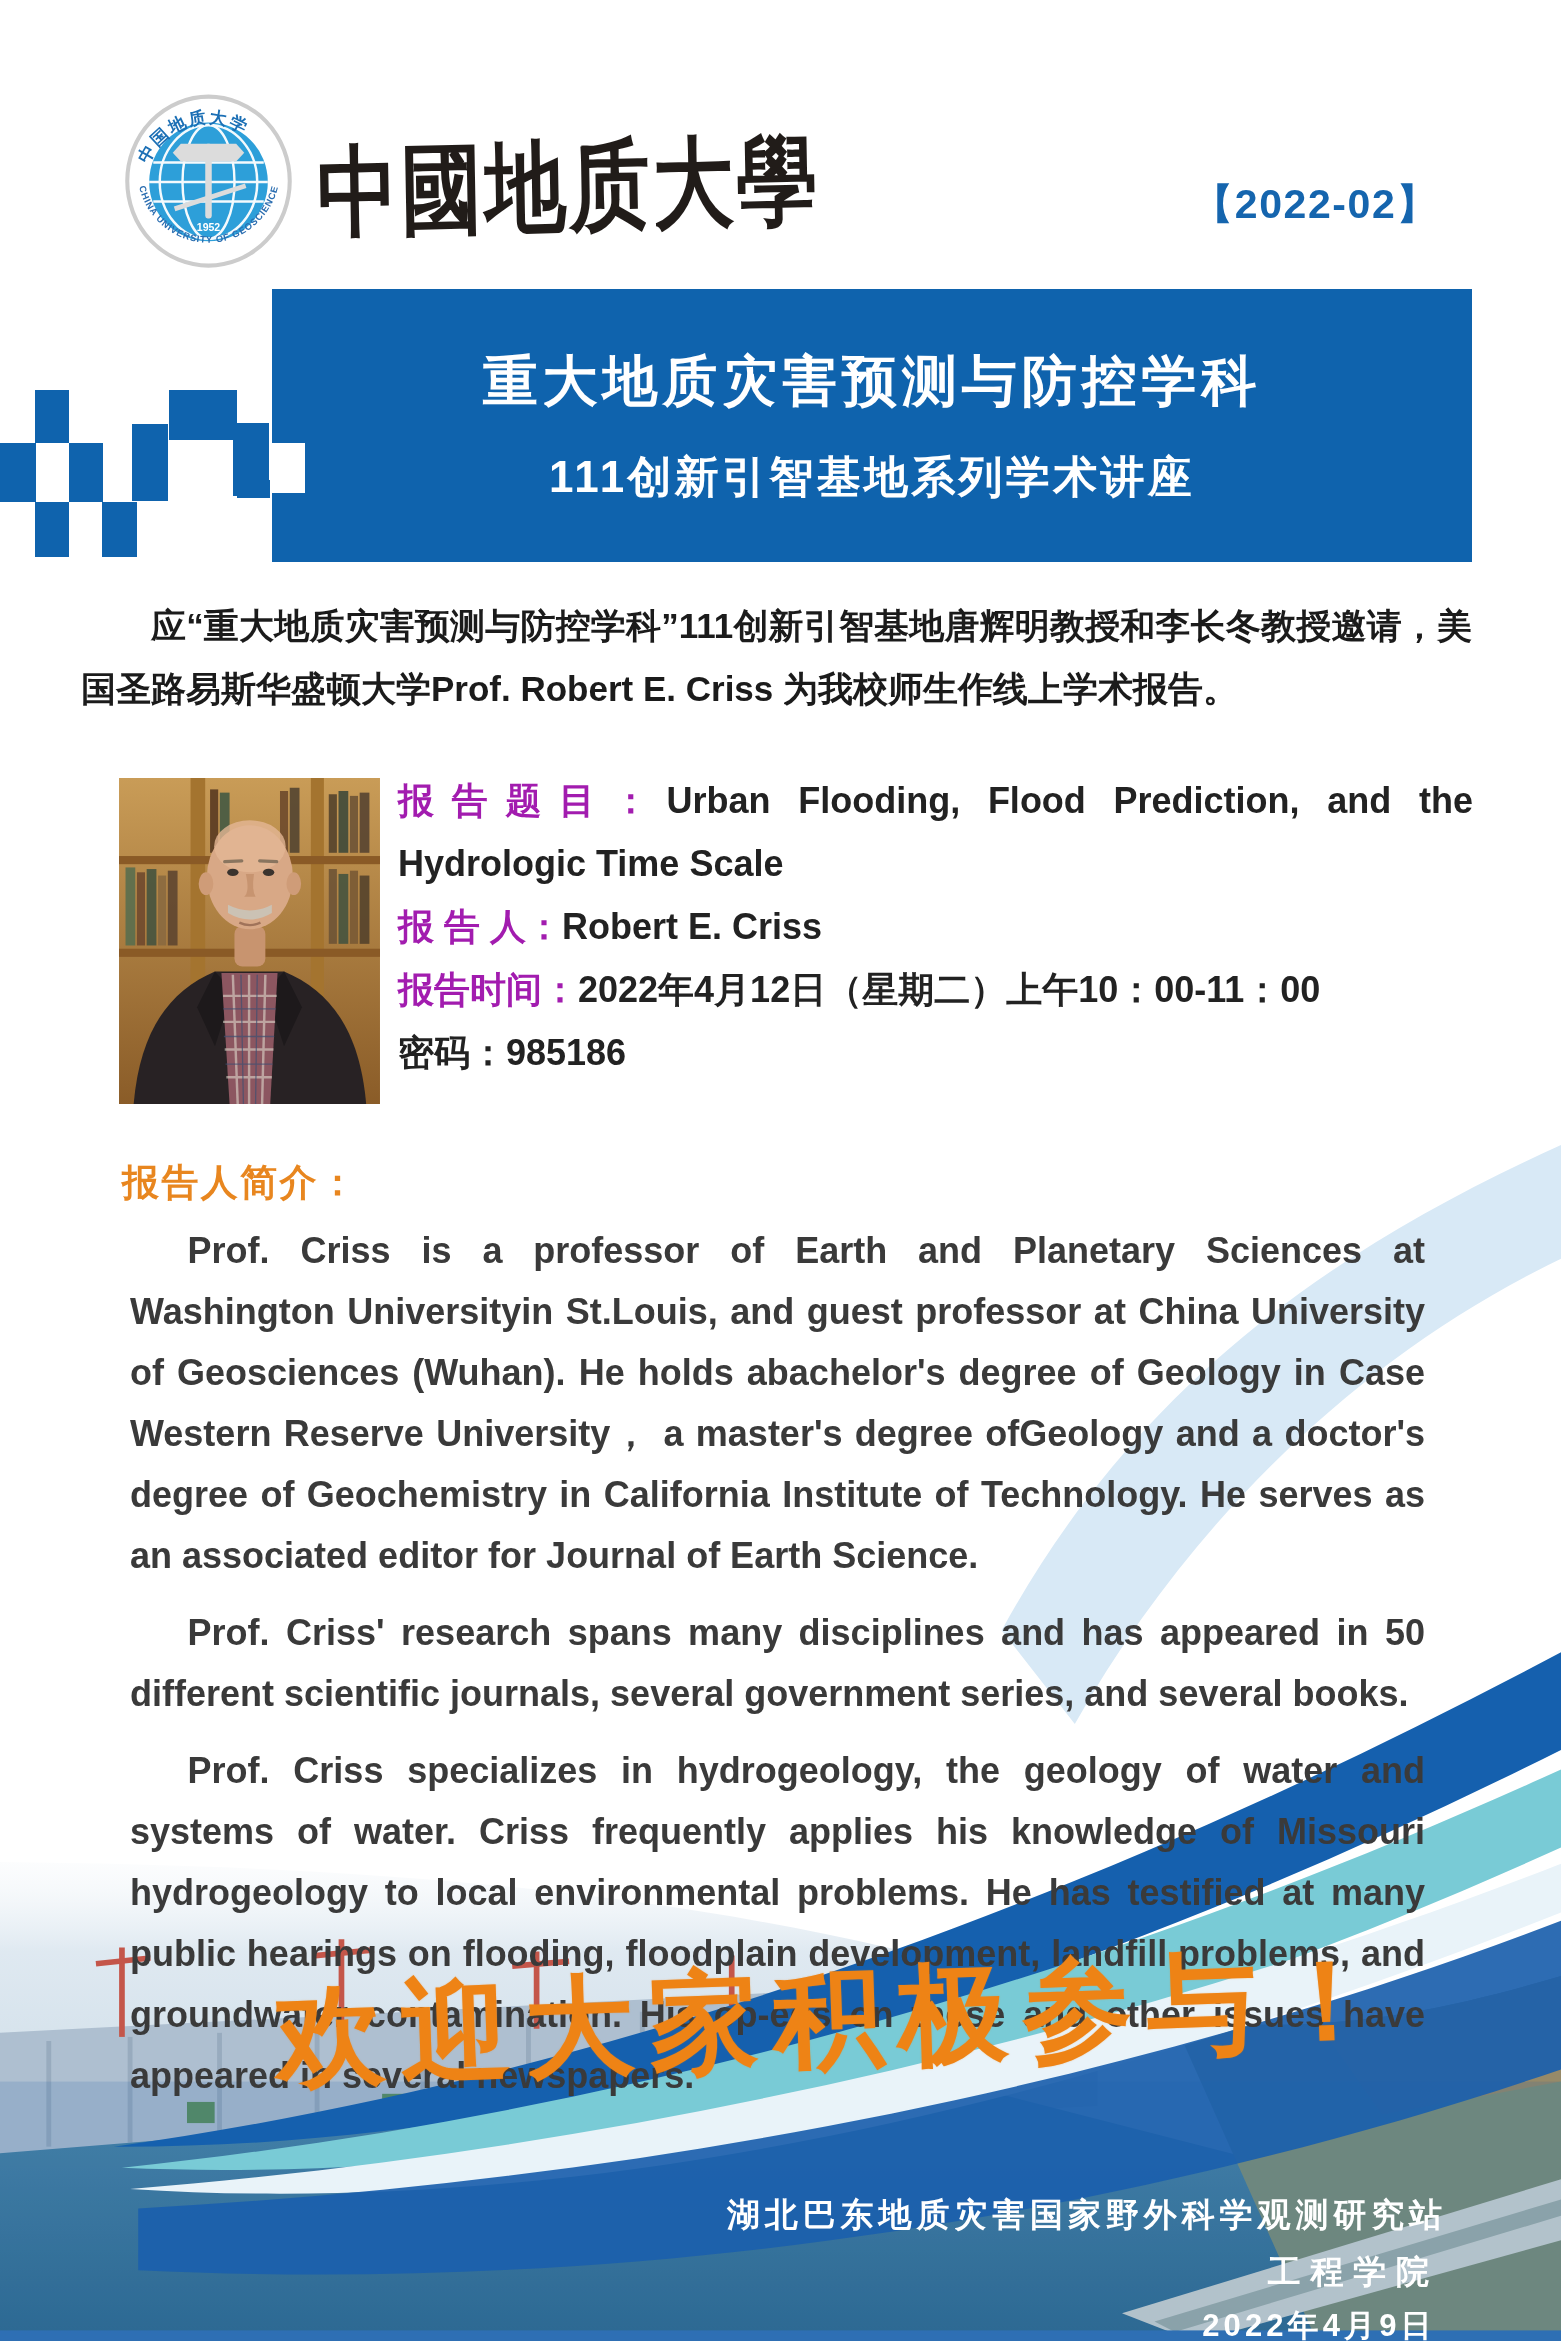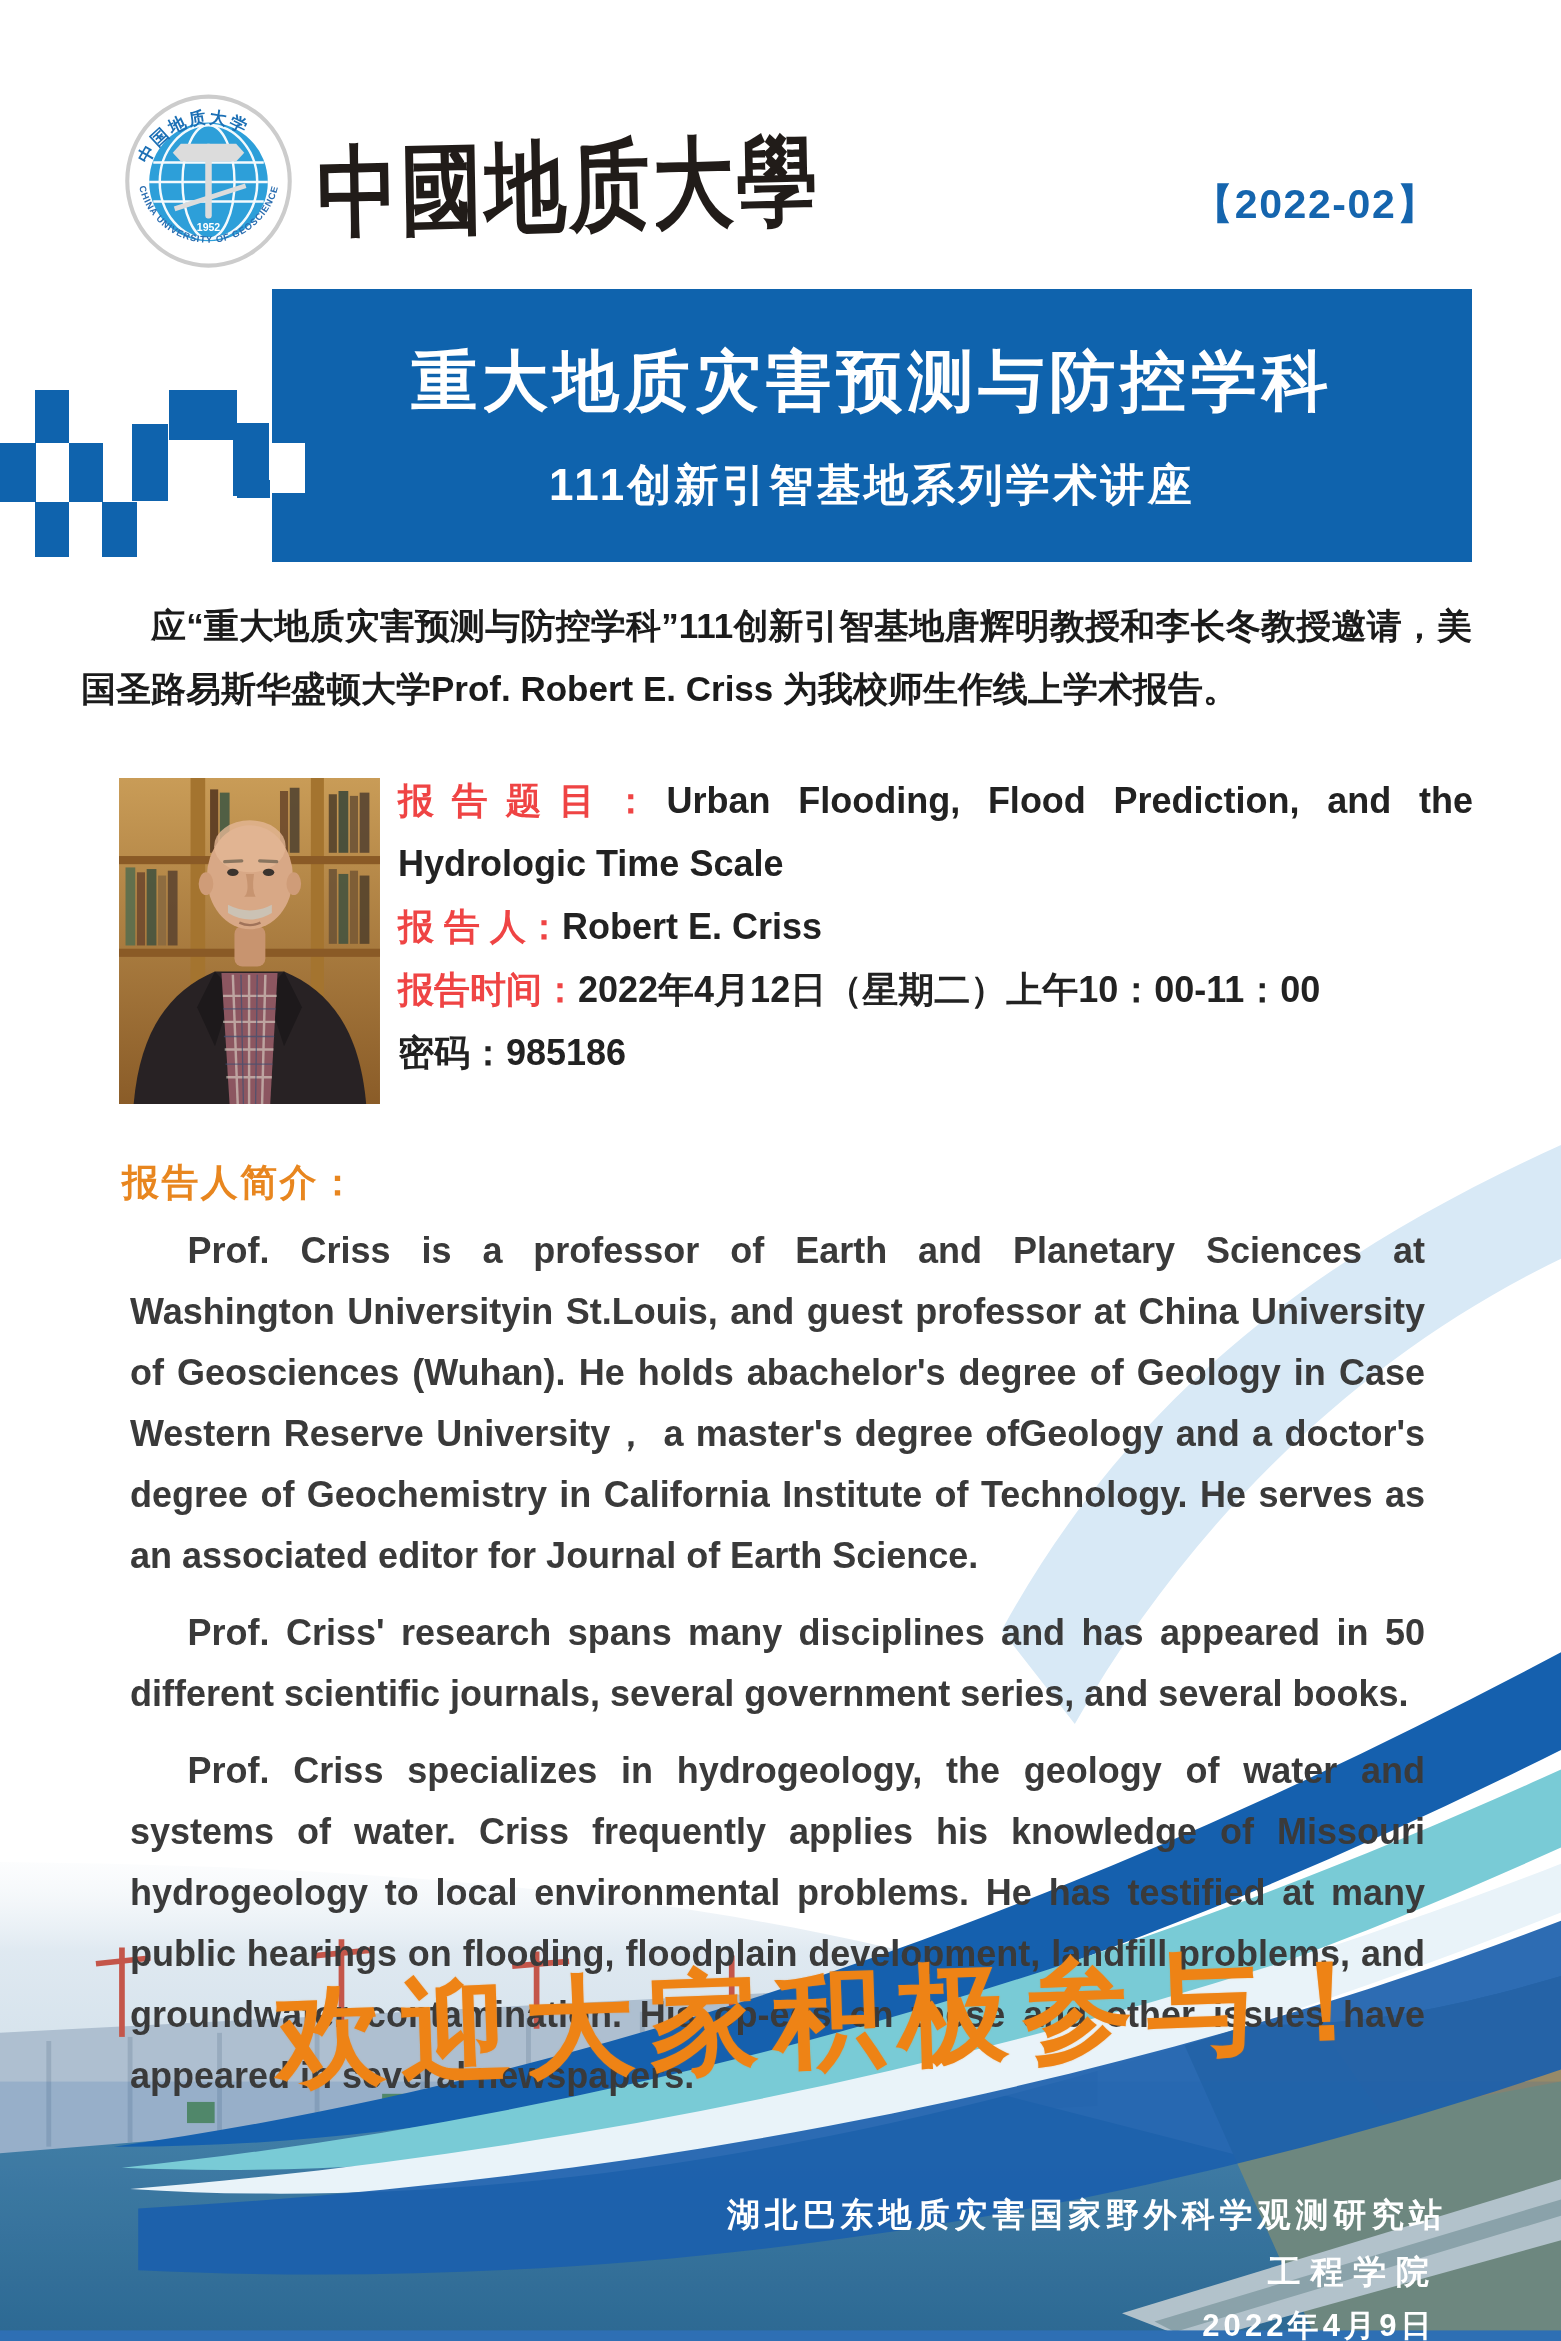--- a/index.html
+++ b/index.html
@@ -14,36 +14,36 @@
     letter-spacing:3.3px;transform:scaleX(.82) rotate(-1.2deg);transform-origin:left top;white-space:nowrap;
   }
   .issue{
     position:absolute;top:177px;right:122px;font-size:41px;font-weight:bold;color:#1565ae;letter-spacing:1.6px;
   }
   
   .banner{
     position:absolute;left:272px;top:289px;width:1200px;height:273px;background:#0f63ad;
     display:flex;flex-direction:column;align-items:center;justify-content:center;gap:29px;
   }
-  .banner-title{color:#fff;font-size:66px;font-weight:900;letter-spacing:4.9px;white-space:nowrap;text-align:center;}
+  .banner-title{color:#fff;font-size:55px;font-weight:900;letter-spacing:4.9px;white-space:nowrap;text-align:center;}
   .banner-subtitle{color:#fff;font-size:44px;font-weight:900;letter-spacing:3.3px;white-space:nowrap;text-align:center;}
   .px-square{position:absolute;background:#0f63ad;}
   .px-notch{position:absolute;background:#ffffff;}
   
   .intro{
     position:absolute;left:81px;top:559px;width:1391px;
     font-size:35px;font-weight:bold;color:#1b1b1b;line-height:63px;
     text-align:justify;text-indent:2em;
   }
   
   .photo-svg{position:absolute;left:119px;top:778px;width:261px;height:326px;}
   
   .details{position:absolute;left:398px;top:769px;width:1075px;}
   .d-row{font-size:36px;font-weight:bold;line-height:63px;text-align:justify;color:#222;}
-  .d-label{color:#ef4444;}
+  .d-label{color:#a21caf;}
   .d-row.label-dark .d-label{color:#222;}
   
   .profile-heading{
     position:absolute;left:122px;top:1158px;font-size:37px;font-weight:900;color:#e8861f;letter-spacing:2.4px;
   }
   .bio{position:absolute;left:114px;top:1204px;width:1327px;}
   .bio p{
     margin:16px;font-size:36px;font-weight:bold;color:#3a3a3a;line-height:61px;
     text-align:justify;text-indent:1.6em;
   }

